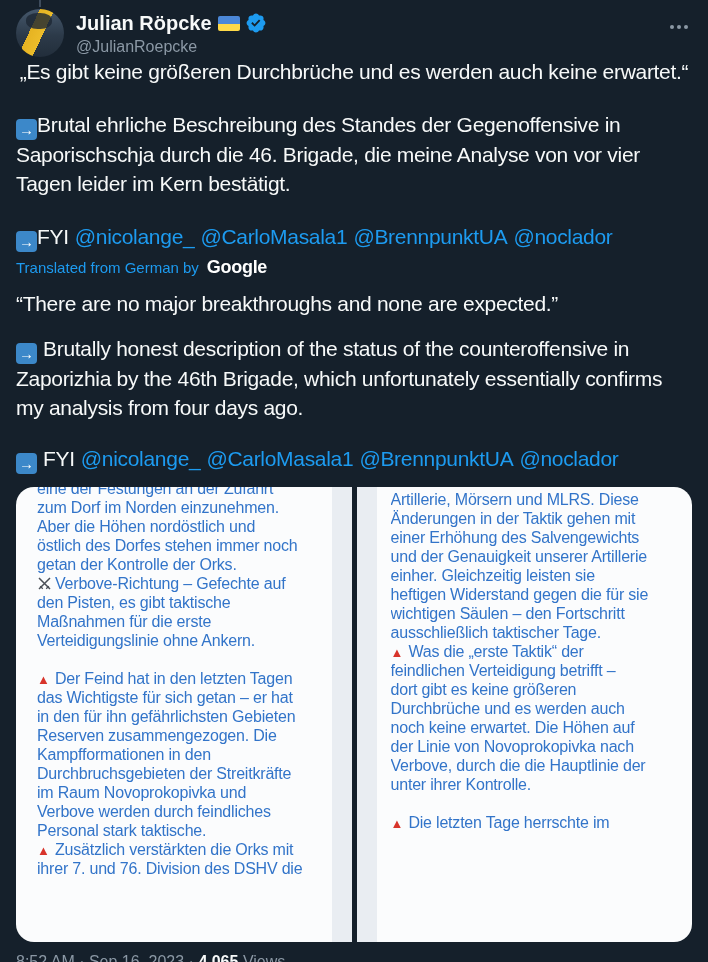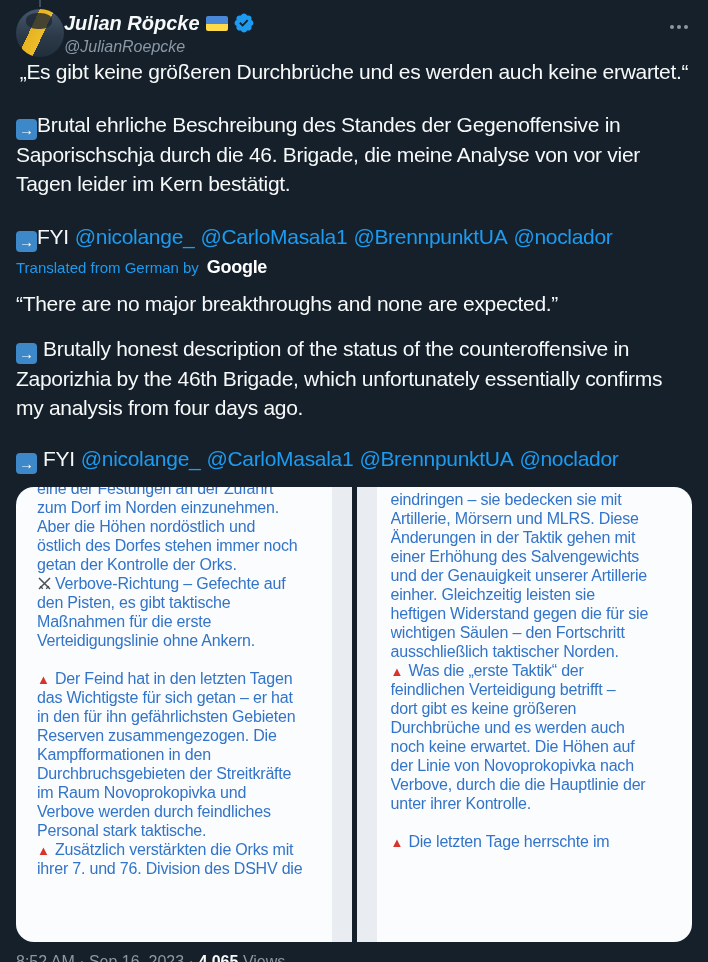--- a/index.html
+++ b/index.html
@@ -12,21 +12,21 @@
   .thread-line{position:absolute;left:39px;top:0;width:2px;height:7px;background:#3d4b5c;}
   .header{display:flex;align-items:flex-start;padding-top:9px;}
   .avatar{
     width:48px;height:48px;border-radius:50%;flex:0 0 48px;overflow:hidden;position:relative;
     background:
       linear-gradient(115deg, rgba(0,0,0,0) 34%, #e6b322 34%, #edbd2a 55%, rgba(0,0,0,0) 55%),
       linear-gradient(180deg,#46586c 0%,#2c3a49 55%,#222e3b 100%);
     cursor:pointer;
   }
   .avatar::after{content:"";position:absolute;left:10px;top:4px;width:26px;height:16px;border-radius:45%;background:#1d2733;opacity:.8;}
-  .hdr-text{flex:1;min-width:0;font-style:italic;}
+  .hdr-text{margin-left:12px;flex:1;min-width:0;}
   .name-row{display:flex;align-items:center;gap:4px;margin-top:3px;}
   .display-name{font-size:20px;font-weight:bold;color:#f7f9f9;line-height:22px;cursor:pointer;}
   .flag{display:inline-block;width:22px;height:15px;border-radius:2px;overflow:hidden;margin-left:2px;}
   .flag .top{height:8px;background:#4b87d7;}
   .flag .bottom{height:7px;background:#fed948;}
   .verified{width:22px;height:22px;display:inline-block;margin-left:1px;}
   .handle{font-size:16px;color:#8b98a5;margin-top:3px;line-height:20px;cursor:pointer;}
   .more-btn{display:flex;gap:3px;align-items:center;margin-top:12px;margin-left:auto;cursor:pointer;padding:4px;}
   .more-btn i{width:4px;height:4px;border-radius:50%;background:#8b98a5;display:block;}
   
@@ -152,29 +152,28 @@
           <div class="card-line"><span>im Raum Novoprokopivka und</span></div>
           <div class="card-line"><span>Verbove werden durch feindliches</span></div>
           <div class="card-line"><span>Personal stark taktische.</span></div>
           <div class="card-line"><span class="tri">▲</span><span>Zusätzlich verstärkten die Orks mit</span></div>
           <div class="card-line"><span>ihrer 7. und 76. Division des DSHV die</span></div>
         </div>
     </div>
     <div class="img-card right">
       <div class="gutter"></div>
       <div class="card-text" id="right-lines">
-          <div class="card-line"><span>eindringen – sie bedecken sie mit</span></div>
           <div class="card-line"><span>Artillerie, Mörsern und MLRS. Diese</span></div>
           <div class="card-line"><span>Änderungen in der Taktik gehen mit</span></div>
           <div class="card-line"><span>einer Erhöhung des Salvengewichts</span></div>
           <div class="card-line"><span>und der Genauigkeit unserer Artillerie</span></div>
           <div class="card-line"><span>einher. Gleichzeitig leisten sie</span></div>
           <div class="card-line"><span>heftigen Widerstand gegen die für sie</span></div>
           <div class="card-line"><span>wichtigen Säulen – den Fortschritt</span></div>
-          <div class="card-line"><span>ausschließlich taktischer Norden.</span></div>
+          <div class="card-line"><span>ausschließlich taktischer Tage.</span></div>
           <div class="card-line"><span class="tri">▲</span><span>Was die „erste Taktik“ der</span></div>
           <div class="card-line"><span>feindlichen Verteidigung betrifft –</span></div>
           <div class="card-line"><span>dort gibt es keine größeren</span></div>
           <div class="card-line"><span>Durchbrüche und es werden auch</span></div>
           <div class="card-line"><span>noch keine erwartet. Die Höhen auf</span></div>
           <div class="card-line"><span>der Linie von Novoprokopivka nach</span></div>
           <div class="card-line"><span>Verbove, durch die die Hauptlinie der</span></div>
           <div class="card-line"><span>unter ihrer Kontrolle.</span></div>
           <div class="card-line"><span></span></div>
           <div class="card-line"><span class="tri">▲</span><span>Die letzten Tage herrschte im</span></div>

